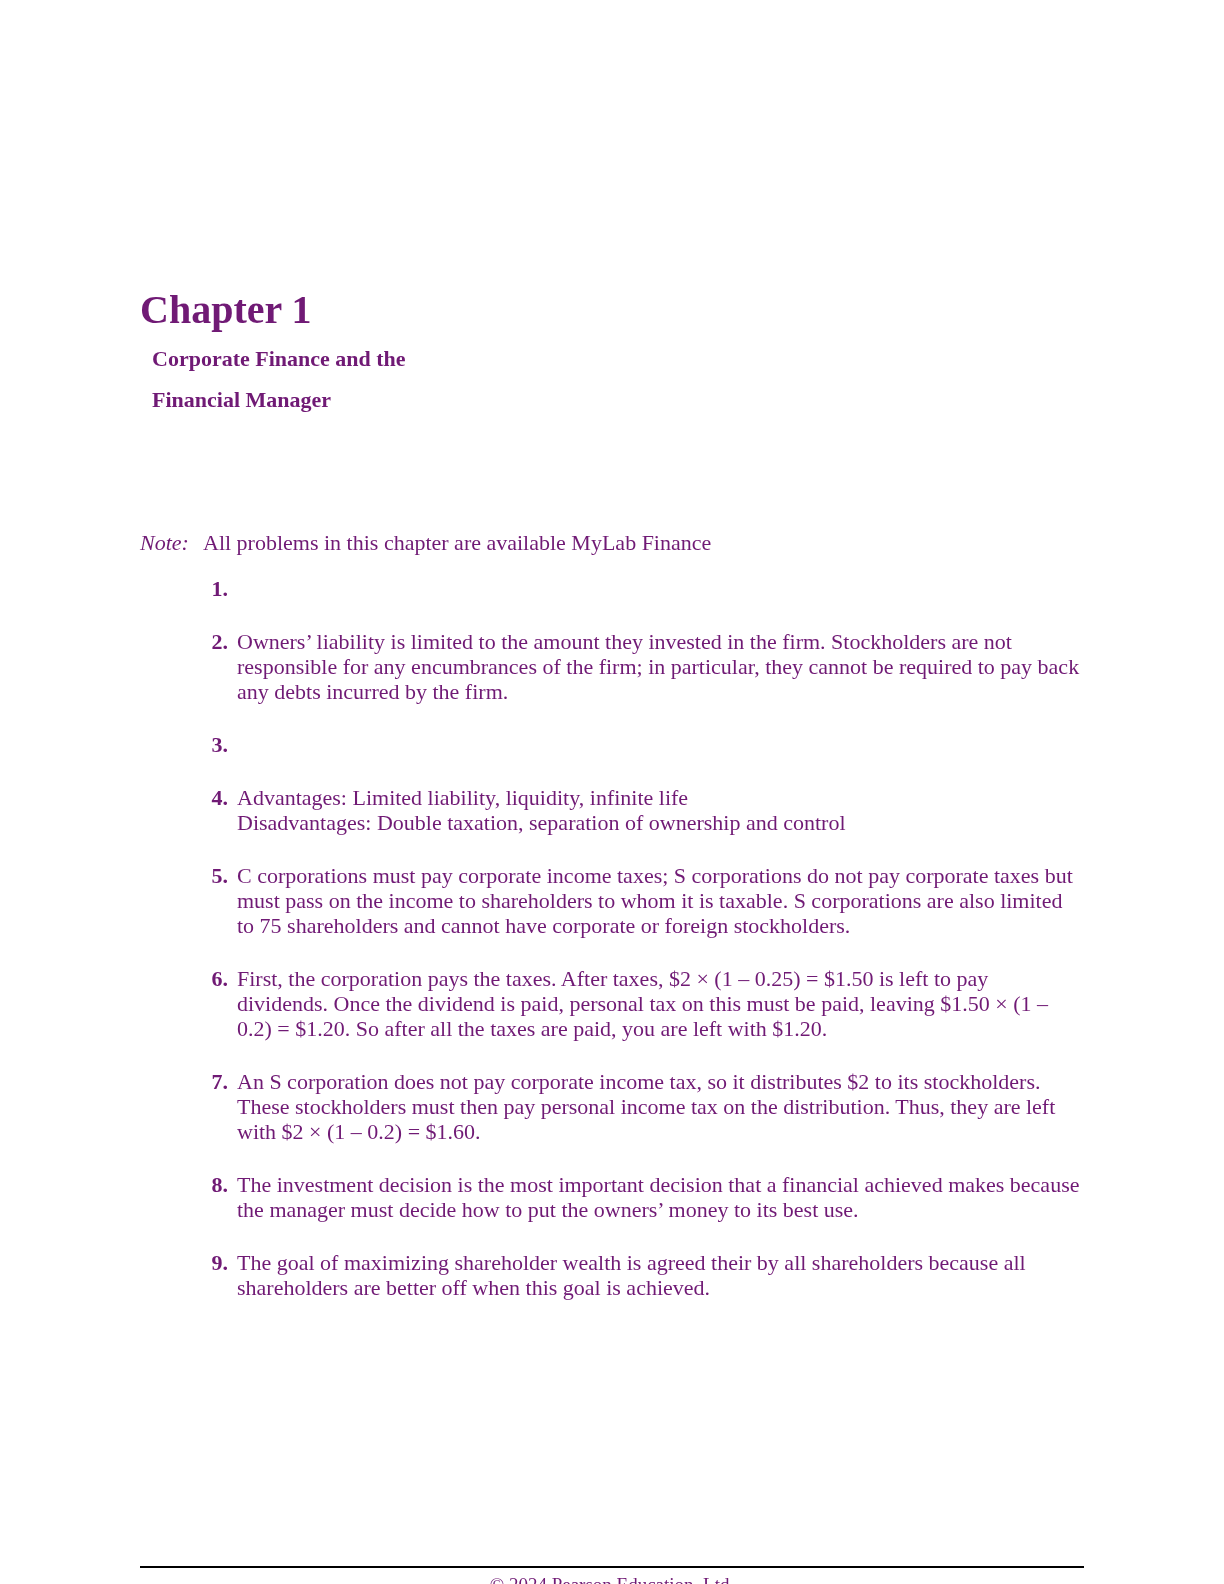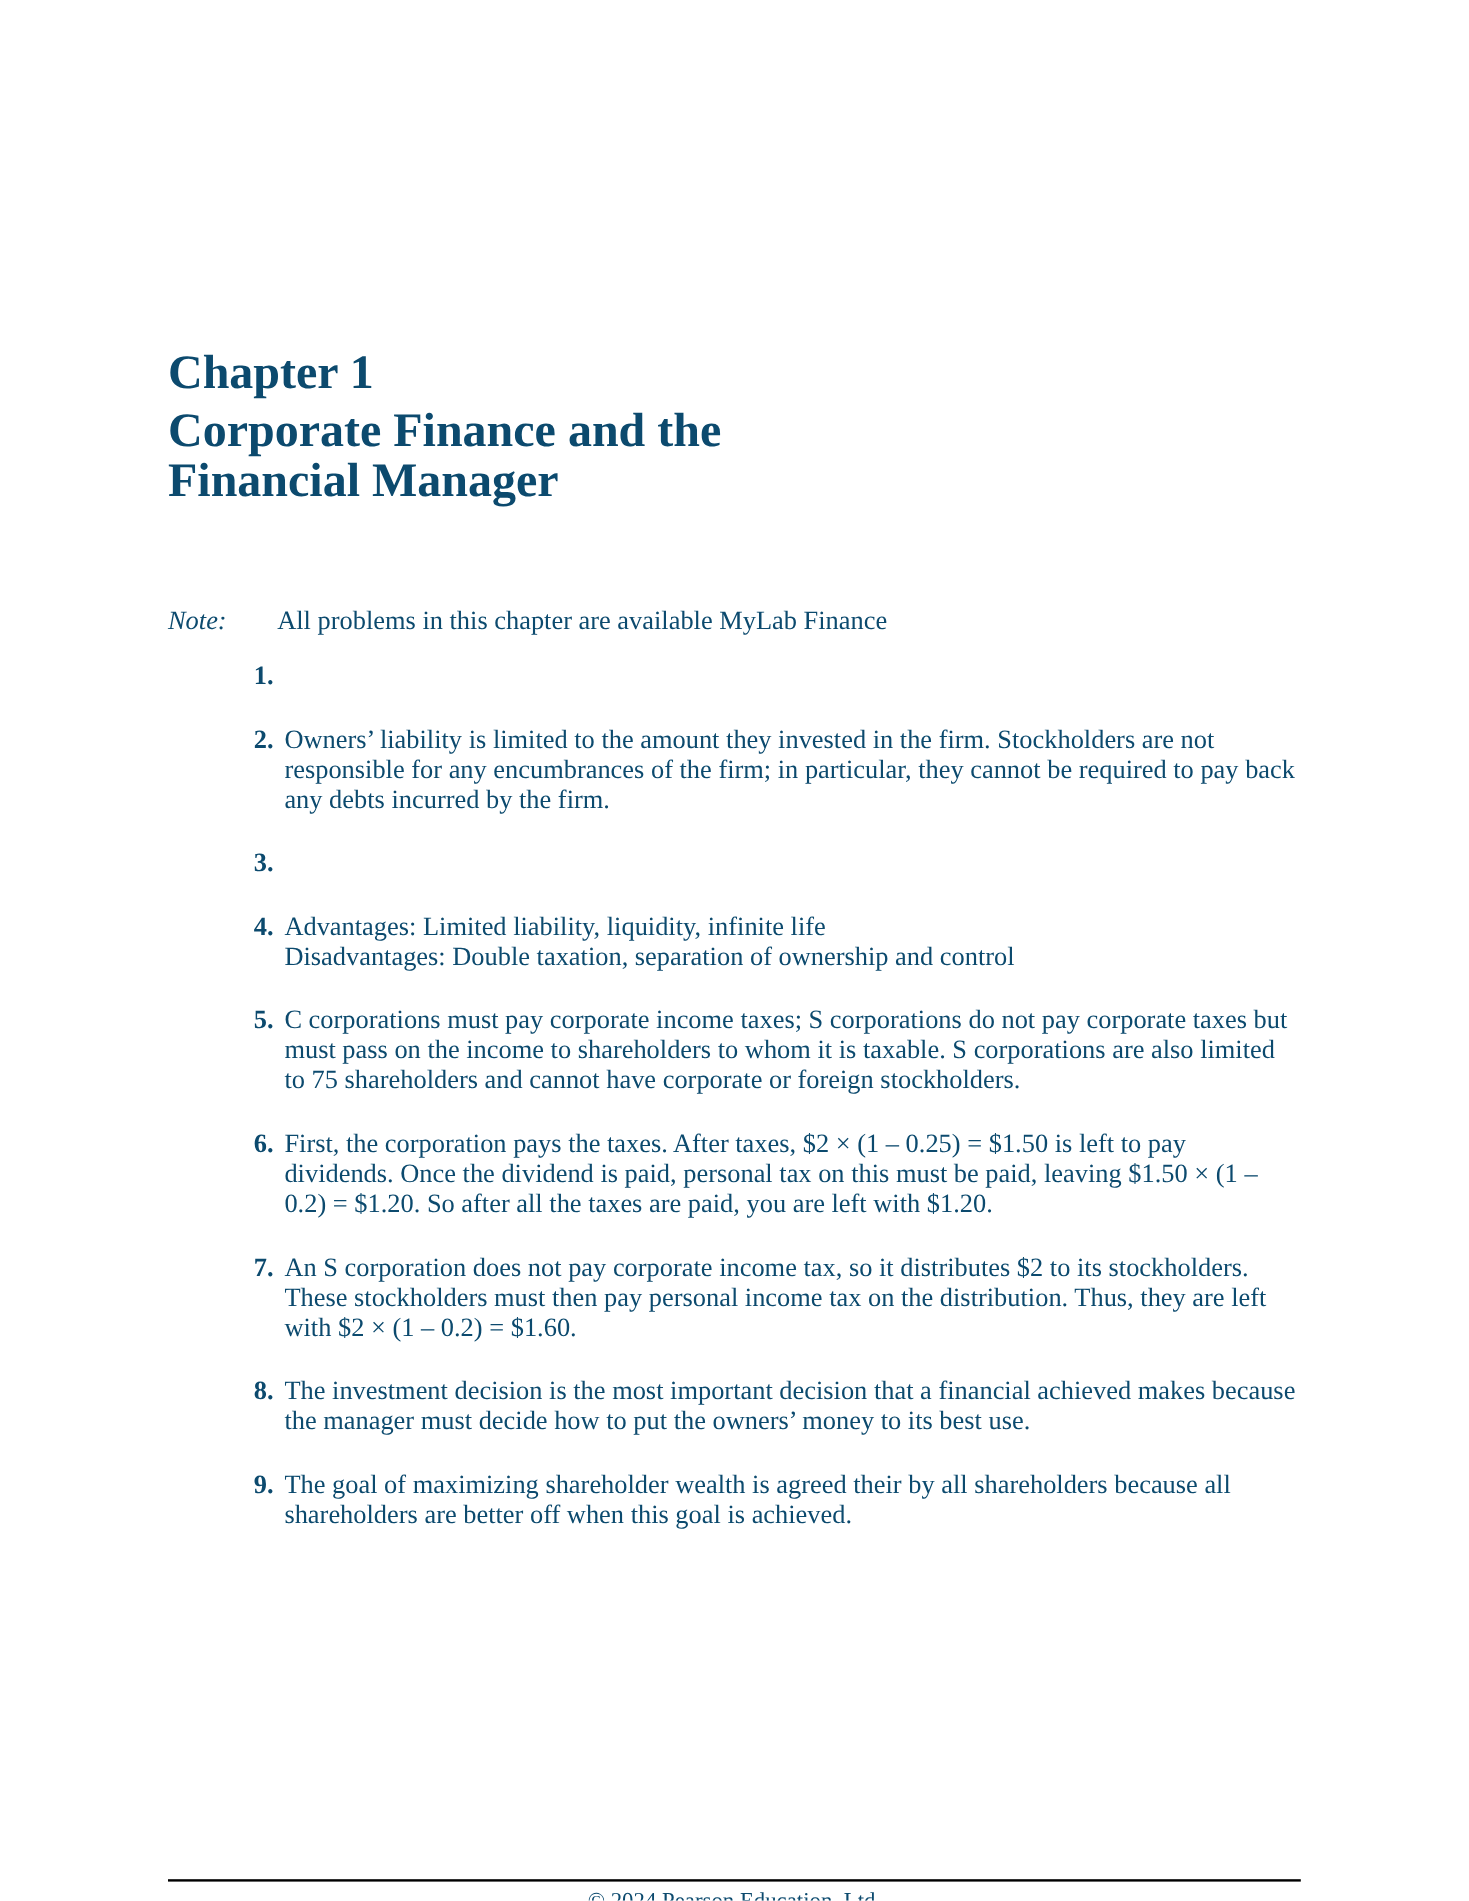--- a/index.html
+++ b/index.html
@@ -1,49 +1,48 @@
 <!DOCTYPE html>
 <html><head>
 <meta charset="utf-8">
 <style>
   html, body { margin: 0; padding: 0; background: #ffffff; }
   .page {
     position: relative;
     width: 1224px;
     height: 1584px;
     background: #ffffff;
-    color: #0c4a6e;
+    color: #701a75;
     font-family: "Liberation Serif", "DejaVu Serif", serif;
     overflow: hidden;
   }
   .content {
     position: absolute;
     left: 140px;
     top: 290px;
     width: 944px;
   }
   .chapter-title {
     margin: 0;
     font-size: 40px;
     line-height: 40px;
     font-weight: 700;
   }
   .chapter-subtitle {
-    margin: 8px 0 0 0;
-    font-size: 40px;
+    margin: 8px 0 0 12px;
+    font-size: 22px;
     line-height: 41px;
     font-weight: 700;
     white-space: pre-line;
   }
   .note-row {
     display: flex;
-    margin-top: 84px;
+    margin-top: 110px;
     font-size: 22px;
     line-height: 25px;
-    gap: 28px;
   }
   .note-label {
     flex: 0 0 63px;
     font-style: italic;
   }
   .note-text { flex: 1; white-space: pre; }
   .problem-list {
     list-style: none;
     margin: 21px 0 0 0;
     padding: 0;

